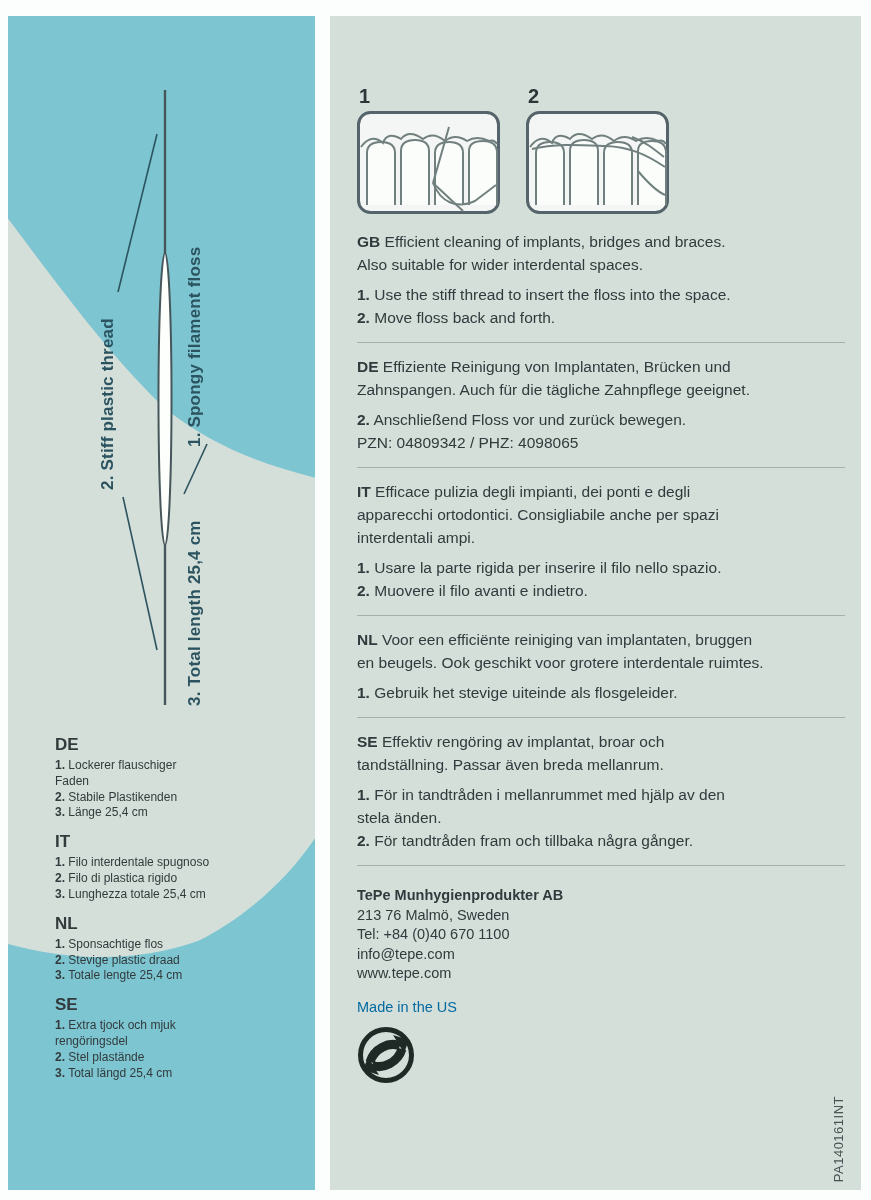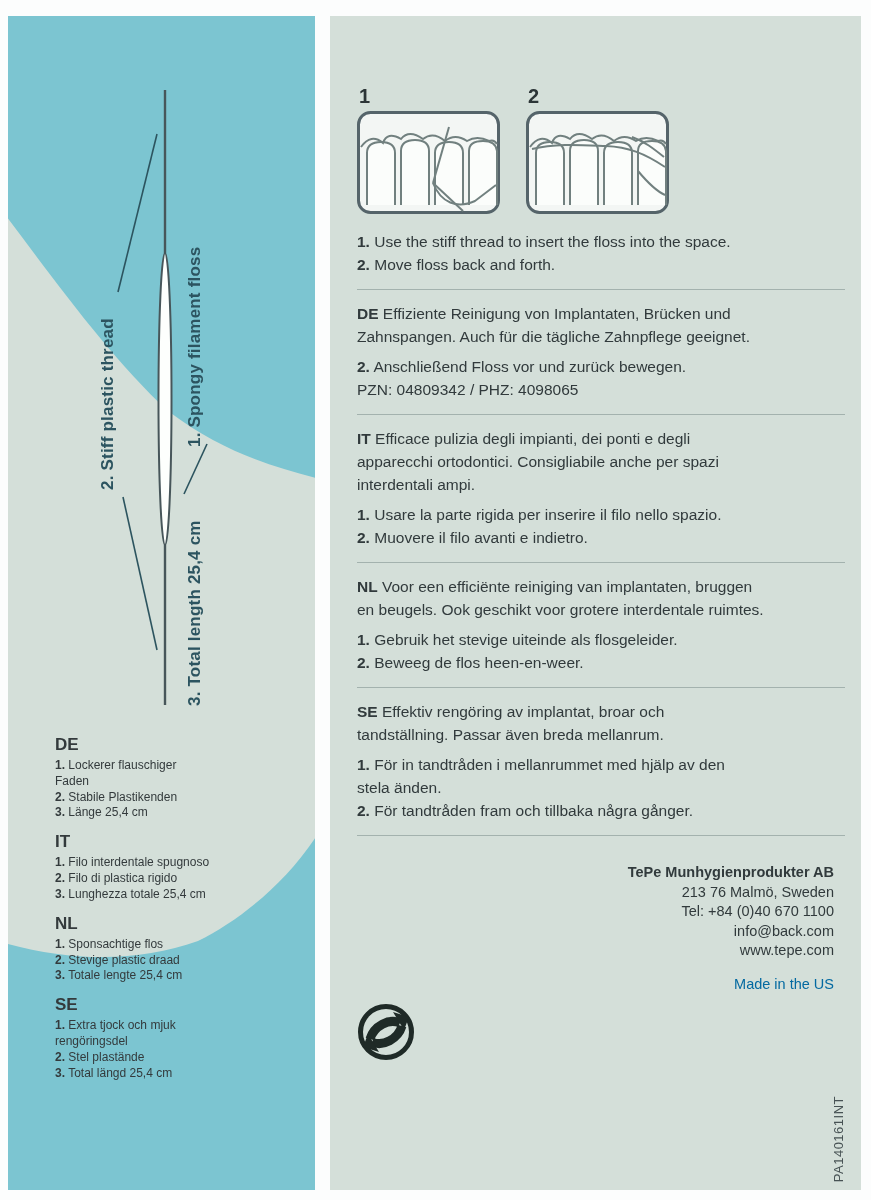--- a/index.html
+++ b/index.html
@@ -25,21 +25,21 @@
   .fignum{font-weight:700;font-size:20px;line-height:22px;margin:0 0 4px 2px;color:#2c3537;}
   .fig svg{display:block;}
   .teeth-frame{fill:#f3f6f4;stroke:#55646a;stroke-width:3;}
   .sketch{fill:none;stroke:#71807f;stroke-width:2;}
   .tooth{fill:#fbfdfb;stroke:#71807f;stroke-width:2;}
   .sections{margin:10px 16px 0 27px;}
   .section{padding:12px 0 13px;border-bottom:1px solid #a3b2ae;font-size:15.5px;line-height:23px;color:#313a3c;}
   .sections .section:first-child{padding-top:6px;}
   .sintro{margin:0 0 7px 0;}
   .scode,.step b{font-weight:700;}
-  .company{margin:27px 27px 0;font-size:14.5px;line-height:19.5px;color:#313a3c;text-align:right;}
+  .company{margin:20px 27px 0;font-size:14.5px;line-height:19.5px;color:#313a3c;}
   .cname{font-weight:700;}
   .made{margin-top:14px;font-size:14.5px;color:#0369a1;}
   .greendot{margin-top:9px;display:block;}
   .artcode{position:absolute;right:15px;bottom:8px;writing-mode:vertical-rl;transform:rotate(180deg);
            font-size:13px;letter-spacing:.5px;color:#47525 4;color:#475254;}
 </style>
 </head>
 <body>
 
 <div class="page">
@@ -114,20 +114,21 @@
           <path class="sketch" d="M4 36 Q14 22 26 32 Q30 20 44 28 Q52 18 66 28 Q76 20 88 30 Q98 22 110 30 Q120 24 132 30 Q137 28 140 33"></path>
           <path class="sketch" d="M6 38 C30 32 56 34 80 35 C102 36 118 42 139 56"></path>
           <path class="sketch" d="M106 26 C118 30 128 38 138 46"></path>
           <path class="sketch" d="M112 60 C122 72 130 80 139 84"></path>
         </svg>
       </figure>
     </div>
 
     <div class="sections">
         <div class="section">
+    <p class="sintro"><b class="scode">GB</b> <span>Efficient cleaning of implants, bridges and braces.<br>Also suitable for wider interdental spaces.</span></p>
     <div>
             <div class="step"><b>1.</b> Use the stiff thread to insert the floss into the space.</div>
             <div class="step"><b>2.</b> Move floss back and forth.</div>
           </div>
   </div>
         <div class="section">
     <p class="sintro"><b class="scode">DE</b> <span>Effiziente Reinigung von Implantaten, Brücken und<br>Zahnspangen. Auch für die tägliche Zahnpflege geeignet.</span></p>
     <div>
             <div class="step"><b>2.</b> Anschließend Floss vor und zurück bewegen.</div>
             <div class="note">PZN: 04809342 / PHZ: 4098065</div>
@@ -137,38 +138,37 @@
     <p class="sintro"><b class="scode">IT</b> <span>Efficace pulizia degli impianti, dei ponti e degli<br>apparecchi ortodontici. Consigliabile anche per spazi<br>interdentali ampi.</span></p>
     <div>
             <div class="step"><b>1.</b> Usare la parte rigida per inserire il filo nello spazio.</div>
             <div class="step"><b>2.</b> Muovere il filo avanti e indietro.</div>
           </div>
   </div>
         <div class="section">
     <p class="sintro"><b class="scode">NL</b> <span>Voor een efficiënte reiniging van implantaten, bruggen<br>en beugels. Ook geschikt voor grotere interdentale ruimtes.</span></p>
     <div>
             <div class="step"><b>1.</b> Gebruik het stevige uiteinde als flosgeleider.</div>
-            <div class="step"><b>2.</b> Beweeg de flos heen-en-weer.</div>
           </div>
   </div>
         <div class="section">
     <p class="sintro"><b class="scode">SE</b> <span>Effektiv rengöring av implantat, broar och<br>tandställning. Passar även breda mellanrum.</span></p>
     <div>
             <div class="step"><b>1.</b> För in tandtråden i mellanrummet med hjälp av den<br>stela änden.</div>
             <div class="step"><b>2.</b> För tandtråden fram och tillbaka några gånger.</div>
           </div>
   </div>
       </div>
 
     <div class="company">
       <div class="cname">TePe Munhygienprodukter AB</div>
       <div class="caddr">
           <div class="aline">213 76 Malmö, Sweden</div>
           <div class="aline">Tel: +84 (0)40 670 1100</div>
-          <div class="aline">info@back.com</div>
+          <div class="aline">info@tepe.com</div>
           <div class="aline">www.tepe.com</div>
         </div>
     </div>
     <div class="company made">Made in the US</div>
 
     <svg class="greendot" style="margin-left:27px" width="58" height="58" viewBox="0 0 58 58">
       <circle cx="29" cy="29" r="25.5" fill="none" stroke="#1f2a27" stroke-width="5"></circle>
       <path d="M13 36 C17 23 32 15 43 20" fill="none" stroke="#1f2a27" stroke-width="9"></path>
       <path d="M47 27 L36 9 L52 14 Z" fill="#1f2a27"></path>
       <path d="M45 23 C41 36 26 44 15 39" fill="none" stroke="#1f2a27" stroke-width="9"></path>

